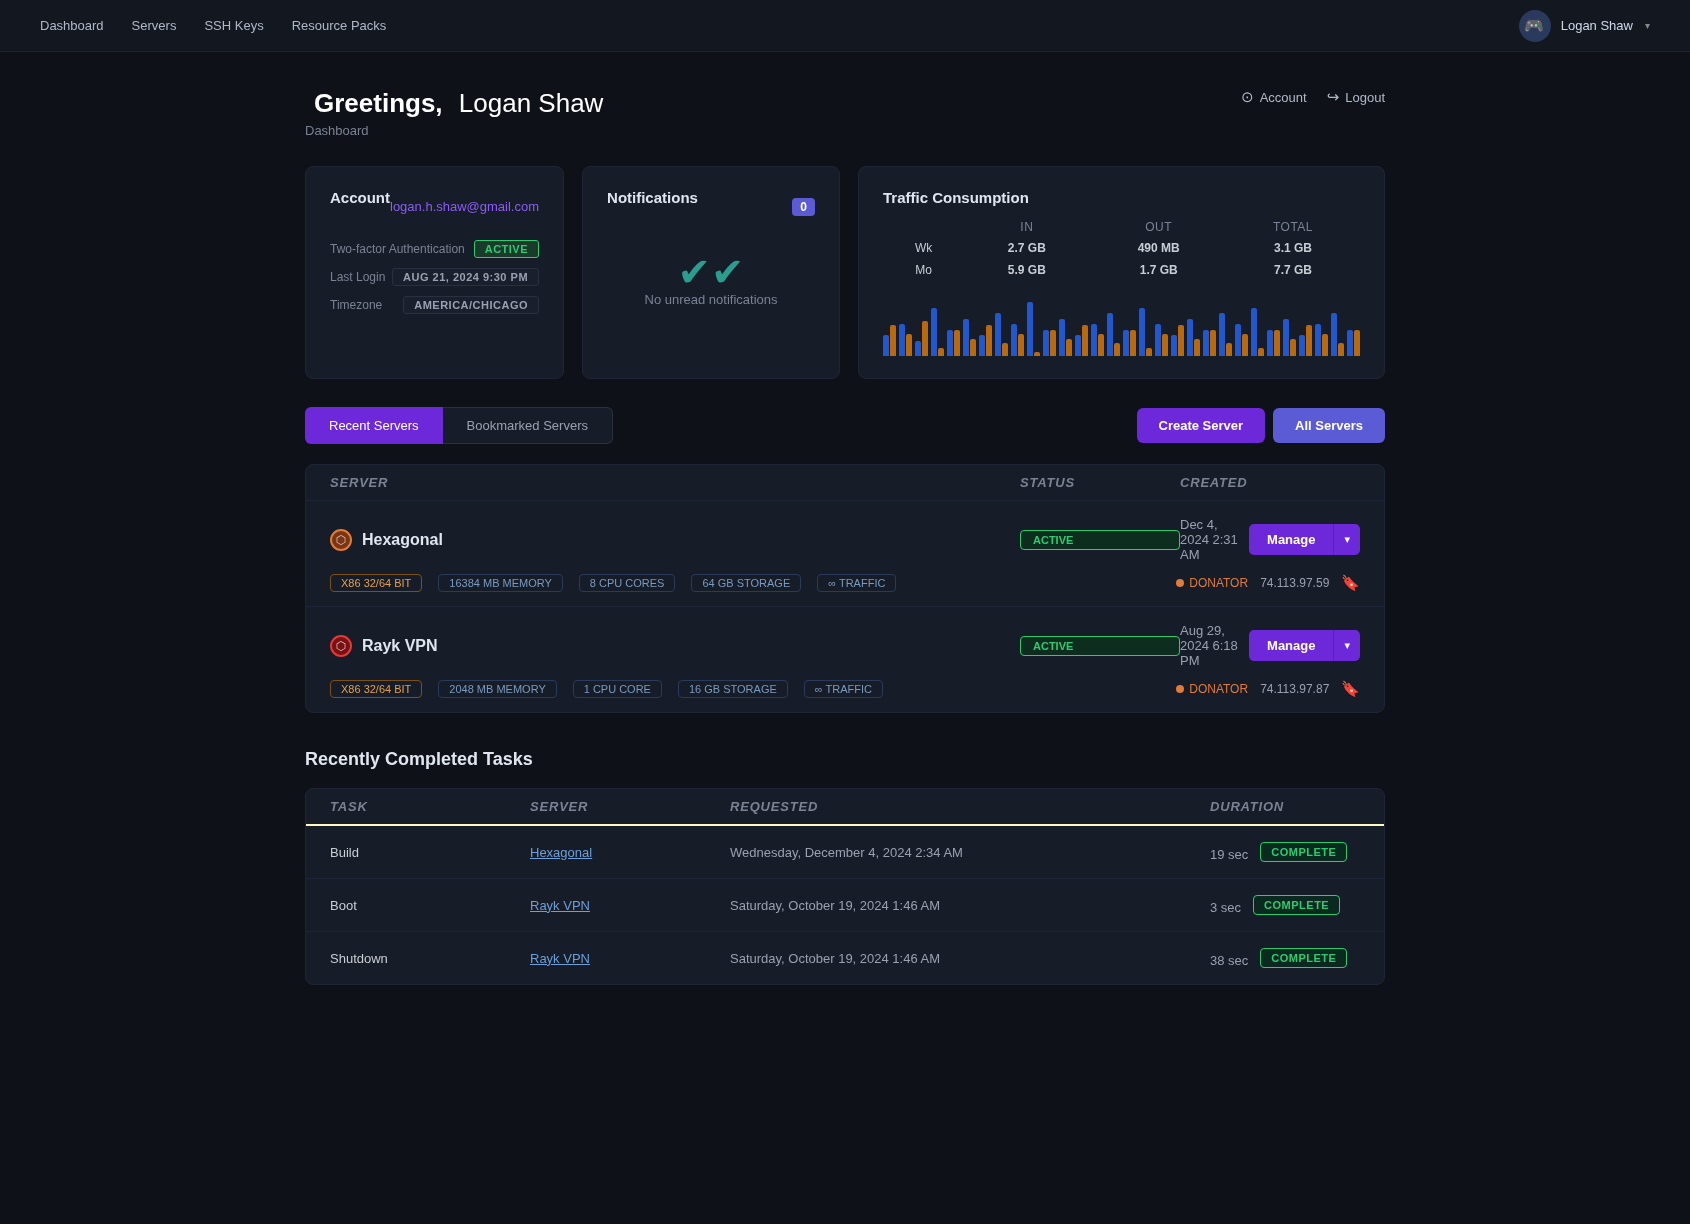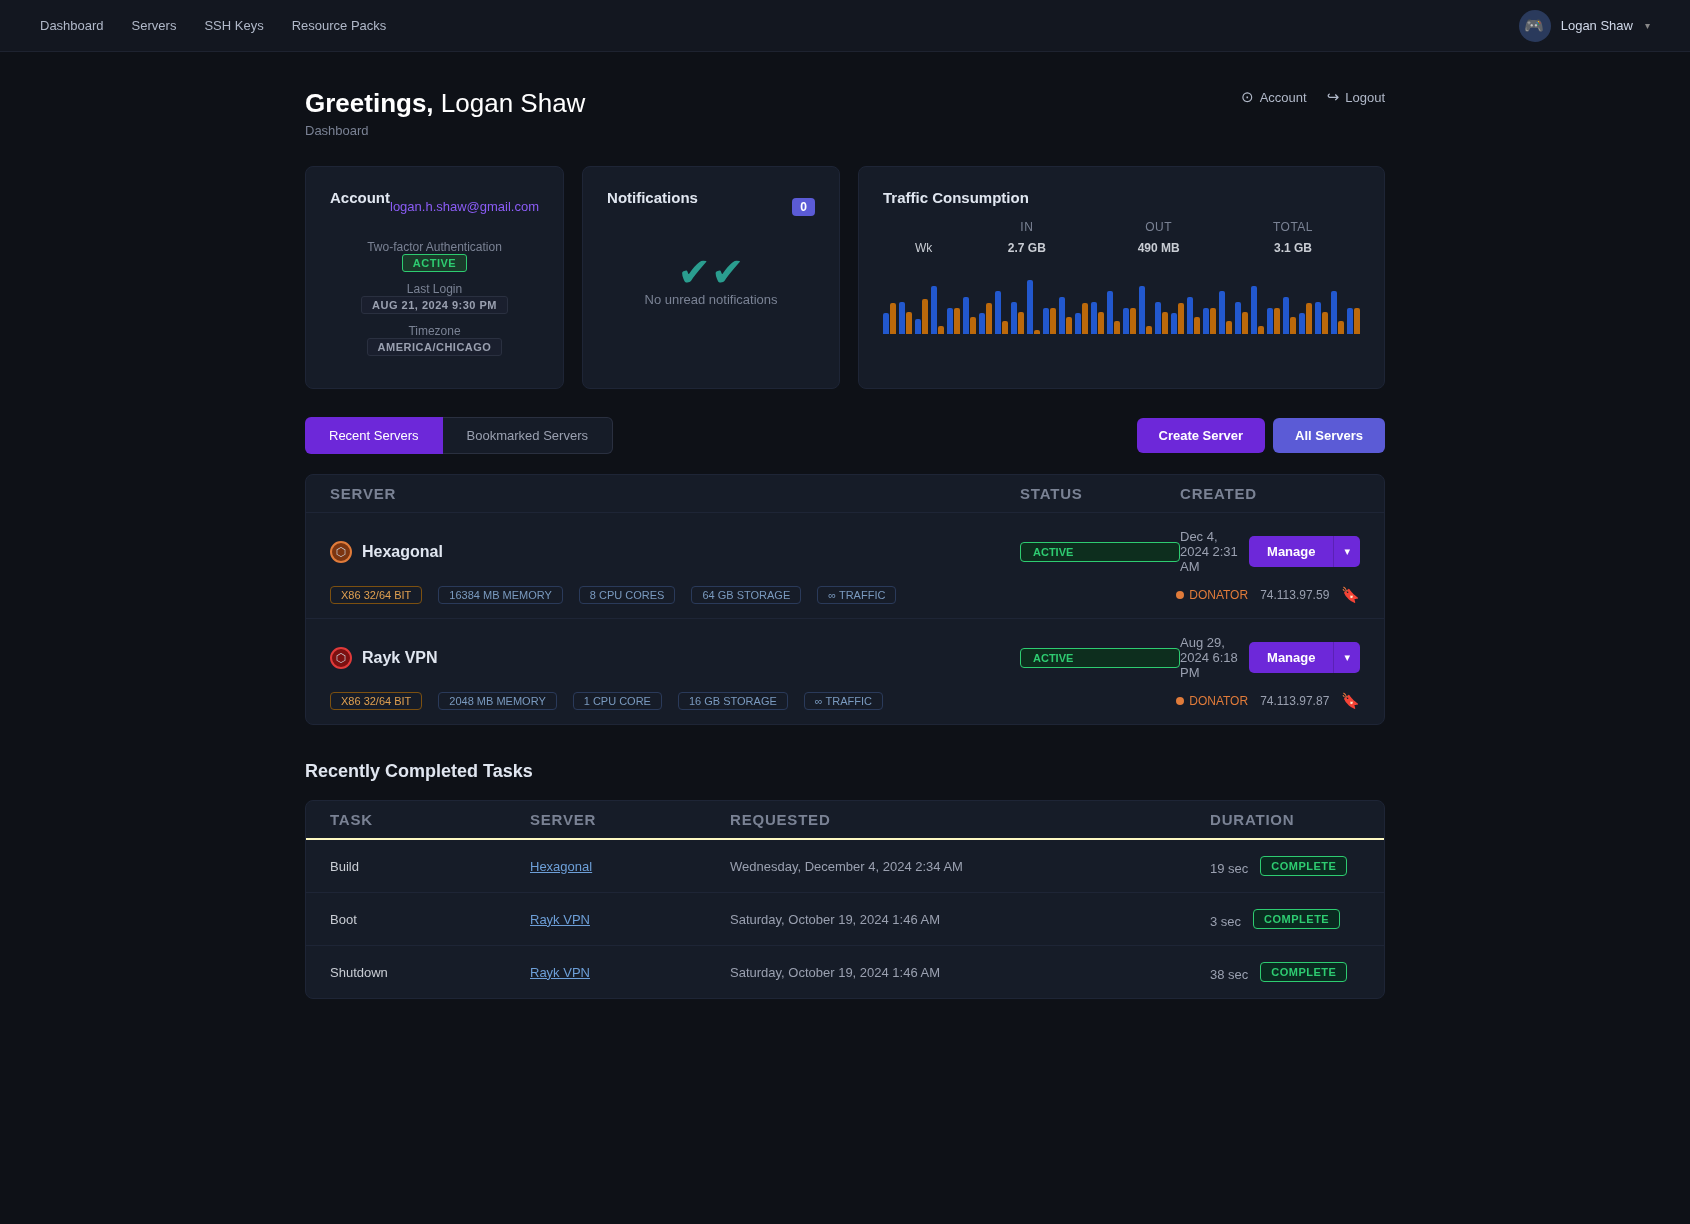--- a/index.html
+++ b/index.html
@@ -42,21 +42,21 @@
     .main { padding: 36px 60px; max-width: 1200px; margin: 0 auto; }
 
     
     .page-header {
       display: flex;
       align-items: flex-start;
       justify-content: space-between;
       margin-bottom: 28px;
     }
     .page-title h1 { font-size: 26px; font-weight: 700; color: #fff; }
-    .page-title h1 span { font-weight: 400; }
+    .page-title h1 span { font-weight: 400; margin-left: 9px; }
     .page-subtitle { color: #7a8294; font-size: 13px; margin-top: 4px; }
     .header-actions { display: flex; gap: 20px; align-items: center; }
     .header-action-btn {
       display: flex; align-items: center; gap: 6px;
       color: #b0b8c8; font-size: 13px; cursor: pointer;
       text-decoration: none;
     }
     .action-icon { font-size: 15px; }
 
     
@@ -75,21 +75,20 @@
 
     
     .card-title {
       font-size: 15px; font-weight: 600; color: #e0e6f0;
       margin-bottom: 18px;
     }
     .account-email { color: #8b5cf6; font-size: 13px; }
     .account-row {
       display: flex; align-items: center; justify-content: space-between;
       margin-bottom: 10px;
-      flex-direction: column;
     }
     .account-row-label { color: #7a8294; font-size: 12px; }
     .badge {
       padding: 2px 10px;
       border-radius: 3px;
       font-size: 11px;
       font-weight: 600;
       letter-spacing: 0.5px;
     }
     .badge-active { background: #1a3a2a; color: #2ecc71; border: 1px solid #2ecc71; }
@@ -202,24 +201,25 @@
       margin-bottom: 36px;
     }
     .servers-table-header {
       display: grid;
       grid-template-columns: 1fr 160px 180px;
       padding: 10px 24px;
       border-bottom: 1px solid #1e2536;
     }
     .col-header {
       color: #7a8294;
-      font-size: 15px;
+      font-size: 13px;
       font-weight: 600;
       letter-spacing: 0.8px;
       text-transform: uppercase;
+      font-style: italic;
     }
     .server-row {
       padding: 16px 24px 14px;
       border-bottom: 1px solid #1e2536;
     }
     .server-row:last-child { border-bottom: none; }
     .server-main-row {
       display: grid;
       grid-template-columns: 1fr 160px 180px;
       align-items: center;
@@ -432,20 +432,26 @@
             <th>TOTAL</th>
           </tr>
         </thead>
         <tbody>
           <tr>
             <td>Wk</td>
             <td class="traffic-in">2.7 GB</td>
             <td class="traffic-out">490 MB</td>
             <td class="traffic-total">3.1 GB</td>
           </tr>
+          <tr>
+            <td>Mo</td>
+            <td class="traffic-in">5.9 GB</td>
+            <td class="traffic-out">1.7 GB</td>
+            <td class="traffic-total">7.7 GB</td>
+          </tr>
         </tbody>
       </table>
 
       <div class="bar-chart" id="bar-chart">
           <div class="bar-group">
             <div class="bar bar-in" style="height: 20.6667px;"></div>
             <div class="bar bar-out" style="height: 30.6667px;"></div>
           </div>
           <div class="bar-group">
             <div class="bar bar-in" style="height: 31.7778px;"></div>

